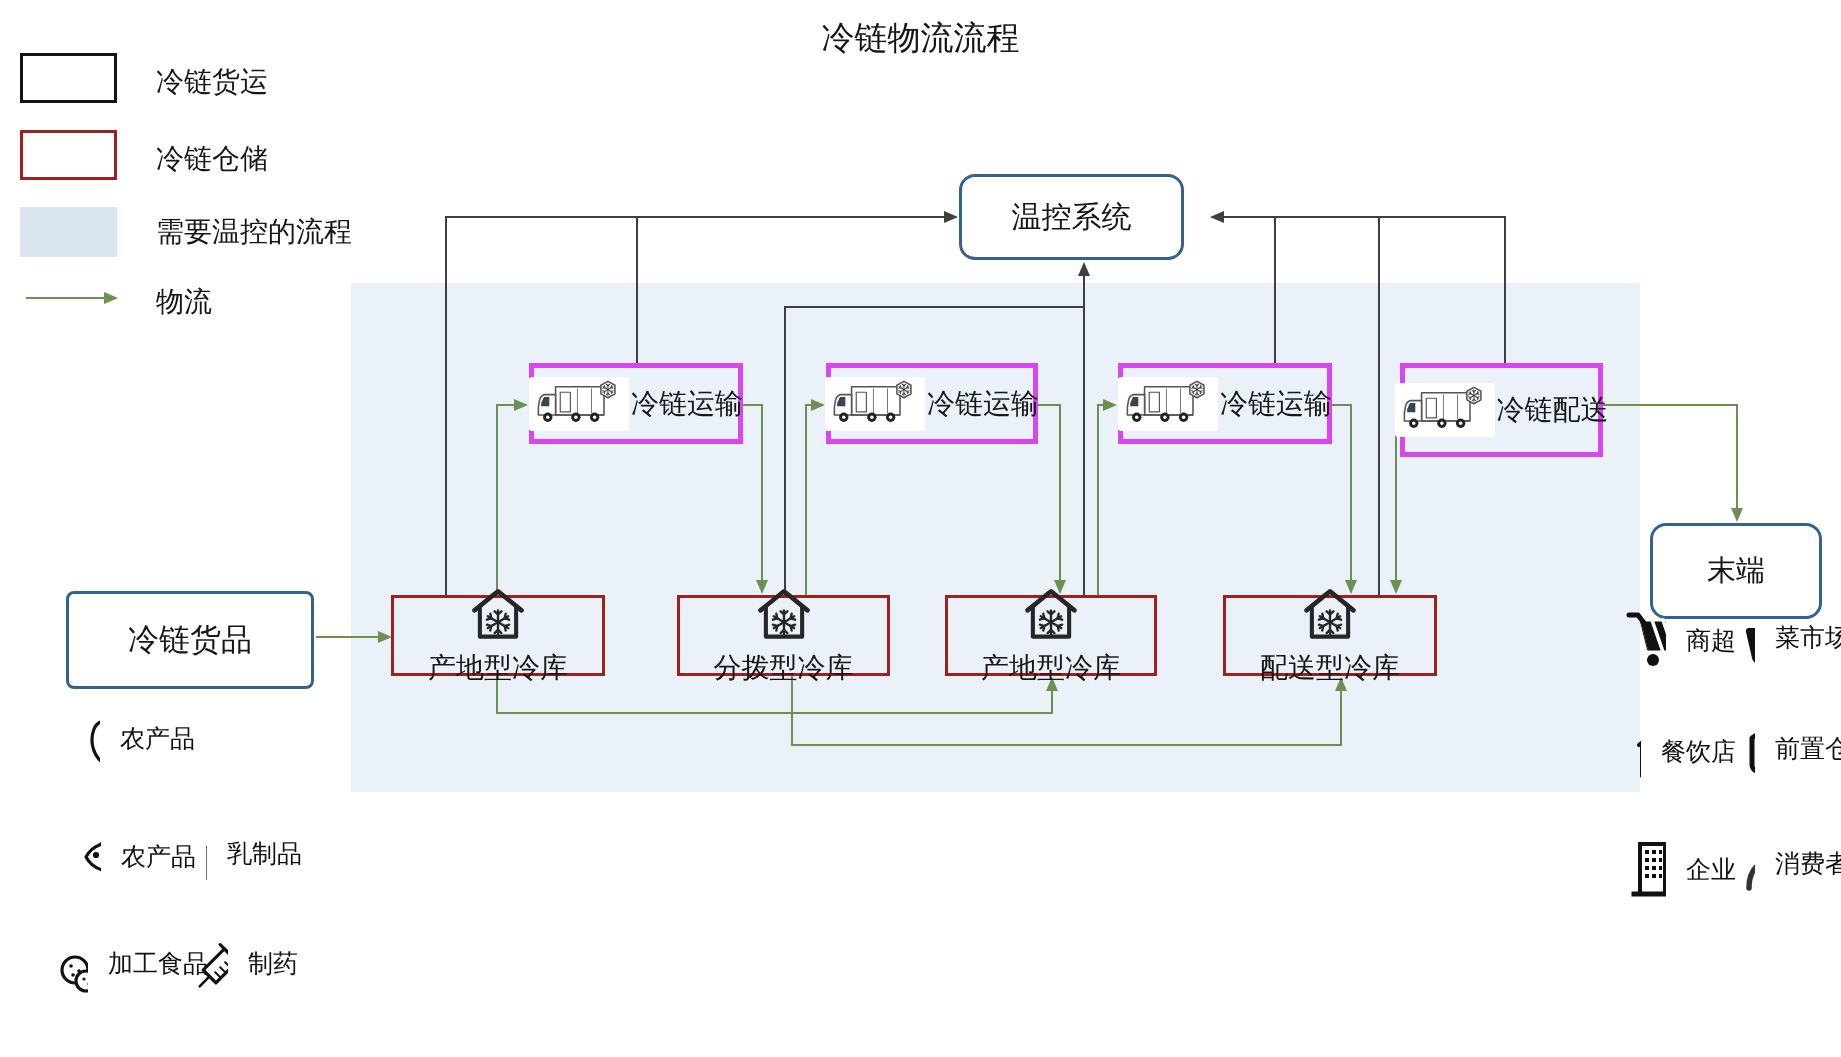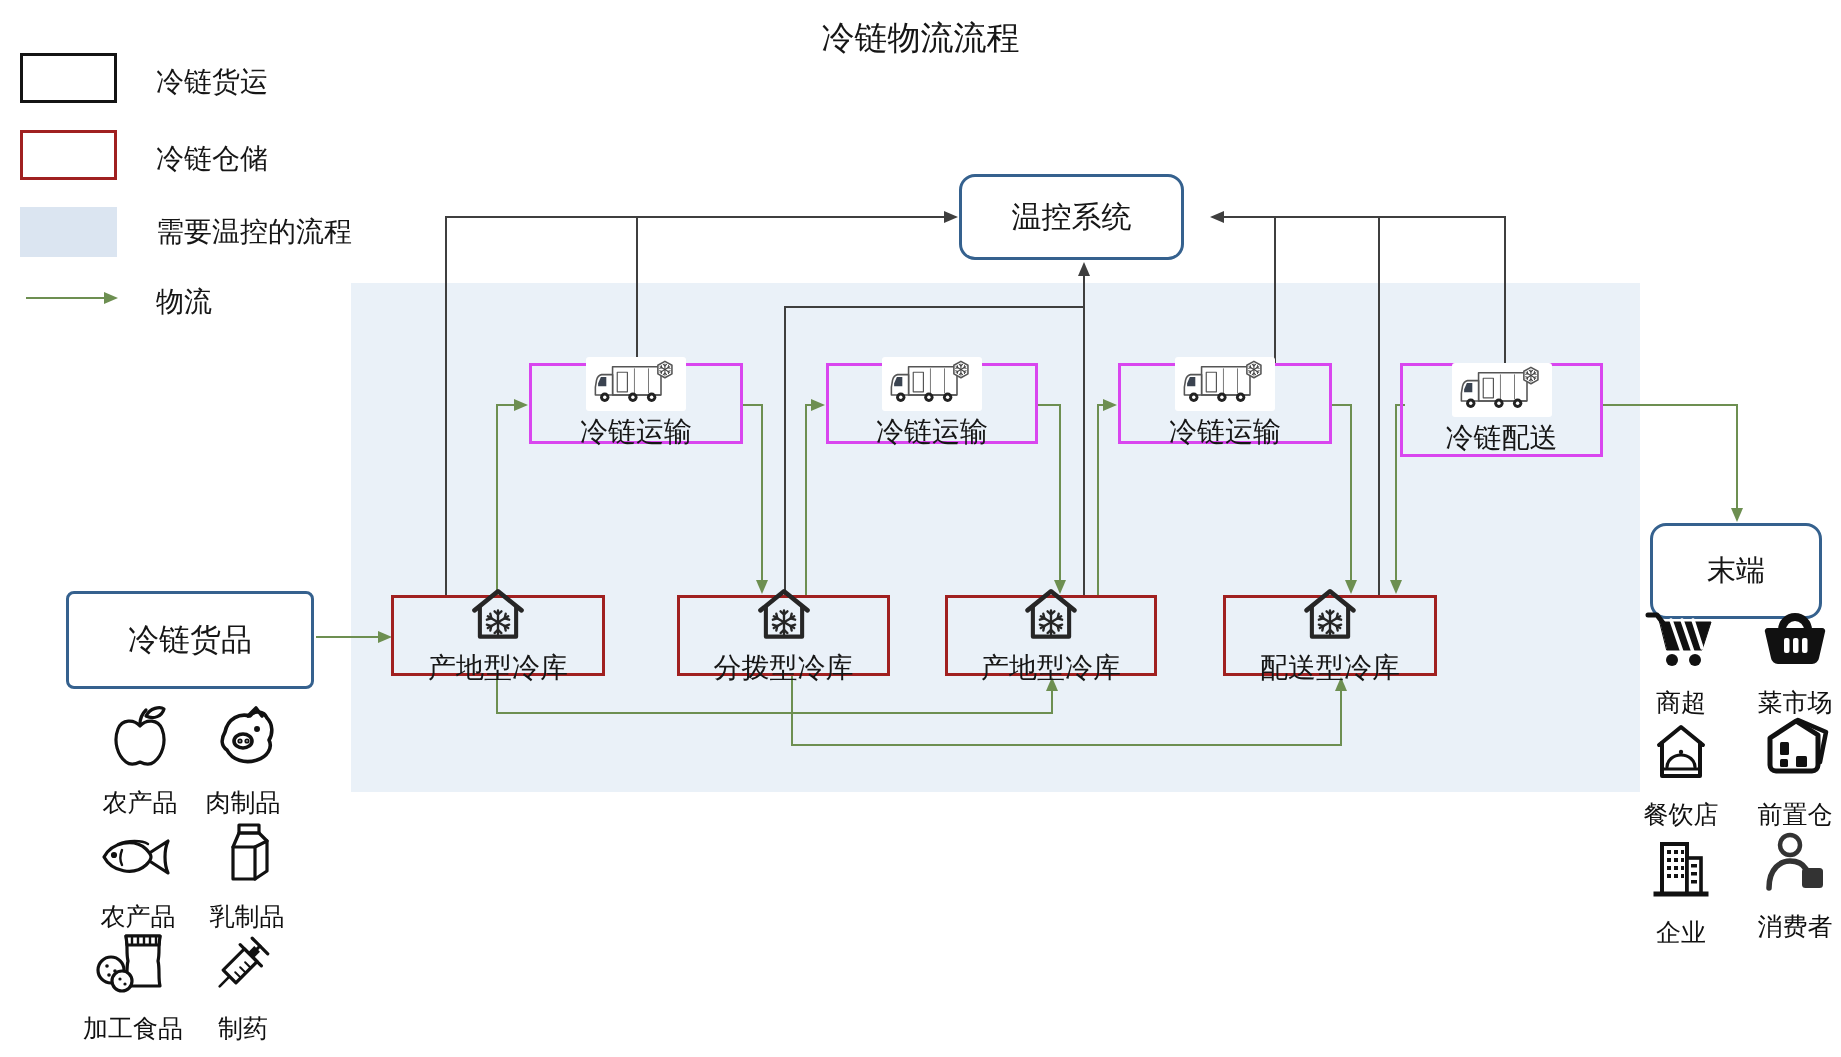--- a/index.html
+++ b/index.html
@@ -13,27 +13,27 @@
   .lg-freight{border:3px solid #141414;}
   .lg-storage{border:3px solid #a02020;}
   .lg-temp{background:#dbe5f1;}
   .lg-label{left:156px;font-size:28px;color:#161616;font-family:Liberation Mono, monospace;}
   
   .blue-node{box-sizing:border-box;border:3px solid #35618e;border-radius:16px;background:#fff;
              display:flex;align-items:center;justify-content:center;color:#161616;}
   
   .fbox{box-sizing:border-box;display:flex;align-items:center;justify-content:center;gap:2px;
         background:transparent;color:#161616;}
-  .freight{border:3px solid #d946ef;flex-direction:column;}
+  .freight{border:5px solid #d946ef;}
   .storage{border:3.5px solid #a02020;flex-direction:column;}
   .fbox .lbl{font-size:28px;white-space:nowrap;}
   .truckpatch{background:#fff;border-radius:3px;width:100px;height:54px;display:flex;
               align-items:center;justify-content:center;flex:none;}
   .wires{left:0;top:0;pointer-events:none;}
-  .unit{display:flex;flex-direction:column;align-items:center;gap:14px;font-family:Liberation Mono, monospace;}
+  .unit{display:flex;flex-direction:row;align-items:center;gap:20px;font-family:Liberation Mono, monospace;}
   .unit .cap{font-size:25px;color:#111;white-space:nowrap;}
   .hiddefs{position:absolute;width:0;height:0;overflow:hidden;}
 </style>
 </head>
 <body>
 
 <svg class="hiddefs" aria-hidden="true">
   <defs>
     <g id="sp">
       <line x1="0" y1="0" x2="0" y2="-13"></line>
@@ -206,33 +206,20 @@
 
   <div class="abs unit" style="left:85px;top:704px;width:110px">
     <svg width="62" height="68">
       <g fill="none" stroke="#111" stroke-width="3.2" stroke-linecap="round" stroke-linejoin="round">
         <path d="M31,22 C25,15 13,15 9,25 C4,38 9,52 17,58 C22,62 27,60 31,58 C35,60 40,62 45,58 C53,52 58,38 53,25 C49,15 37,15 31,22 Z"></path>
         <path d="M31,20 C31,14 33,10 37,6"></path>
         <path d="M37,12 C41,4 51,2 55,5 C53,12 45,16 37,12 Z"></path>
       </g>
     </svg>
     <span class="cap">农产品</span>
-  </div>
-  <div class="abs unit" style="left:188px;top:704px;width:110px">
-    <svg width="66" height="68">
-      <g fill="none" stroke="#111" stroke-width="3.6" stroke-linecap="round" stroke-linejoin="round">
-        <path d="M15,28 C18,14 30,9 40,12 C44,6 54,7 57,14 C63,20 63,30 59,36 C63,44 57,53 47,56 C35,60 22,56 17,46 C11,42 11,35 15,28 Z"></path>
-        <path d="M38,12 L46,4 L52,12"></path>
-        <ellipse cx="33" cy="37" rx="9" ry="7"></ellipse>
-        <circle cx="30" cy="37" r="0.8" fill="#111"></circle>
-        <circle cx="37" cy="37" r="0.8" fill="#111"></circle>
-        <circle cx="47" cy="25" r="1.2" fill="#111"></circle>
-      </g>
-    </svg>
-    <span class="cap">肉制品</span>
   </div>
   <div class="abs unit" style="left:80px;top:826px;width:116px">
     <svg width="80" height="60">
       <g fill="none" stroke="#111" stroke-width="3.2" stroke-linecap="round" stroke-linejoin="round">
         <path d="M6,31 C14,16 36,12 48,23 C51,26 53,29 53,31 C53,33 51,36 48,39 C36,50 14,46 6,31 Z"></path>
         <path d="M53,26 L70,15 C66,24 66,38 70,47 L53,36"></path>
         <path d="M20,18 C30,14 44,14 50,18" stroke-width="2.4"></path>
         <circle cx="16" cy="29" r="1.5" fill="#111"></circle>
         <path d="M24,24 C22,29 22,35 24,39" stroke-width="2.4"></path>
       </g>

